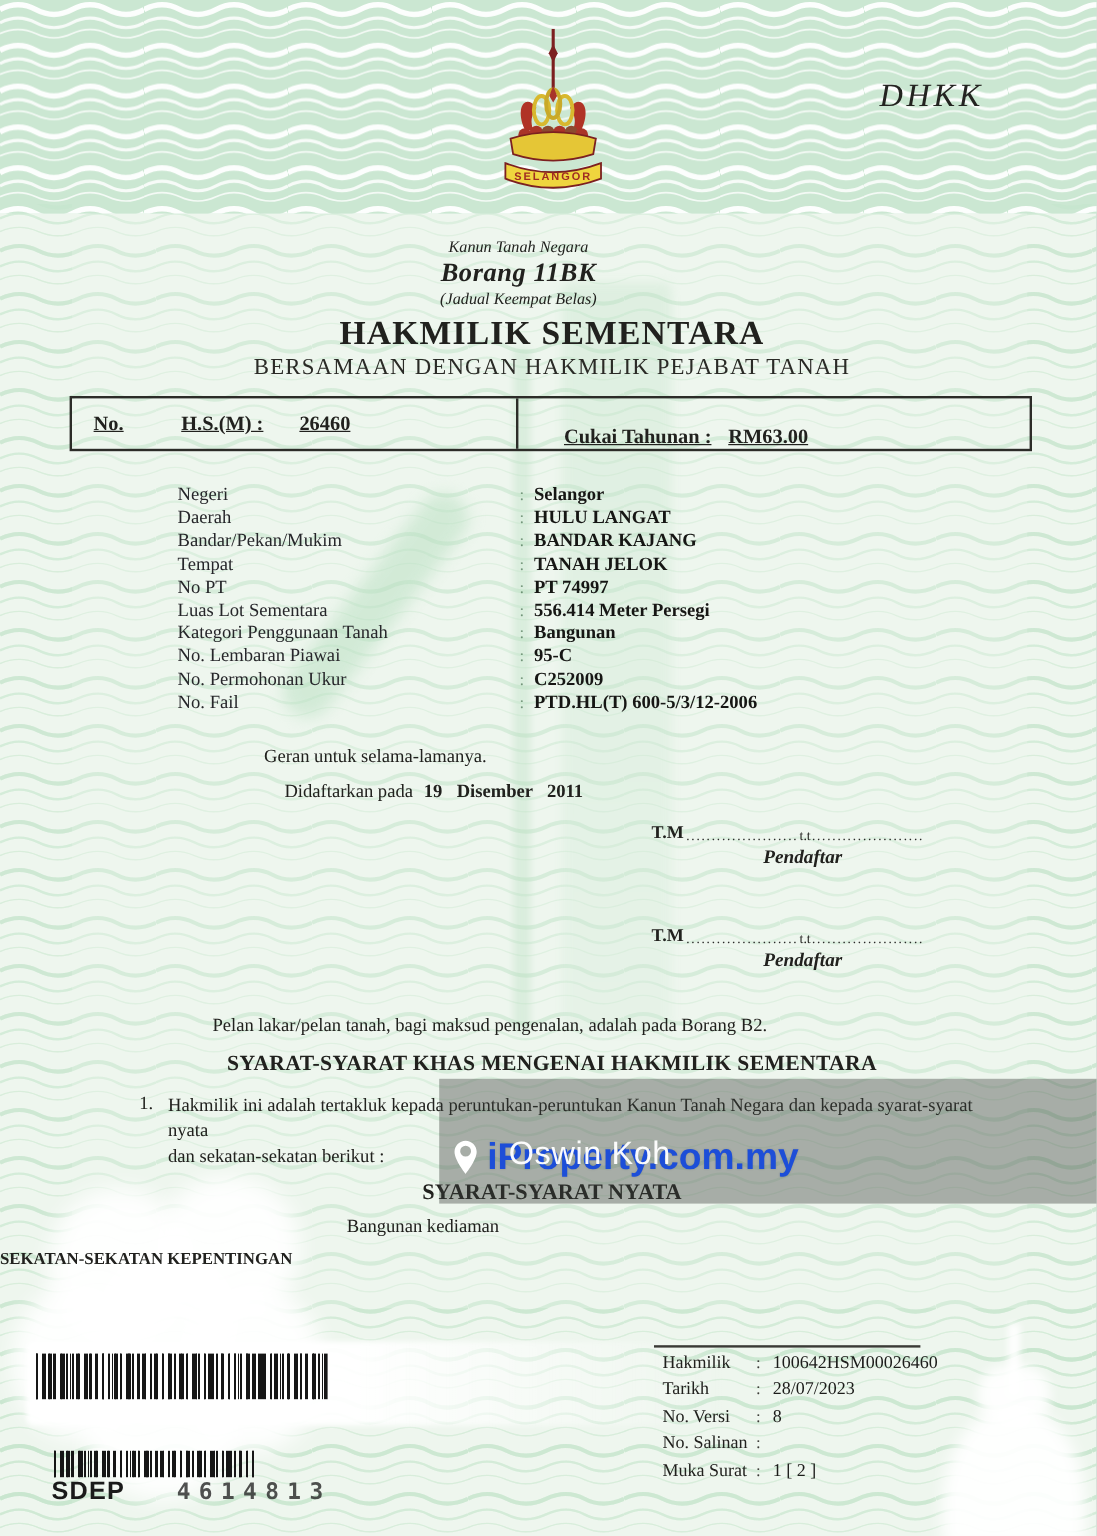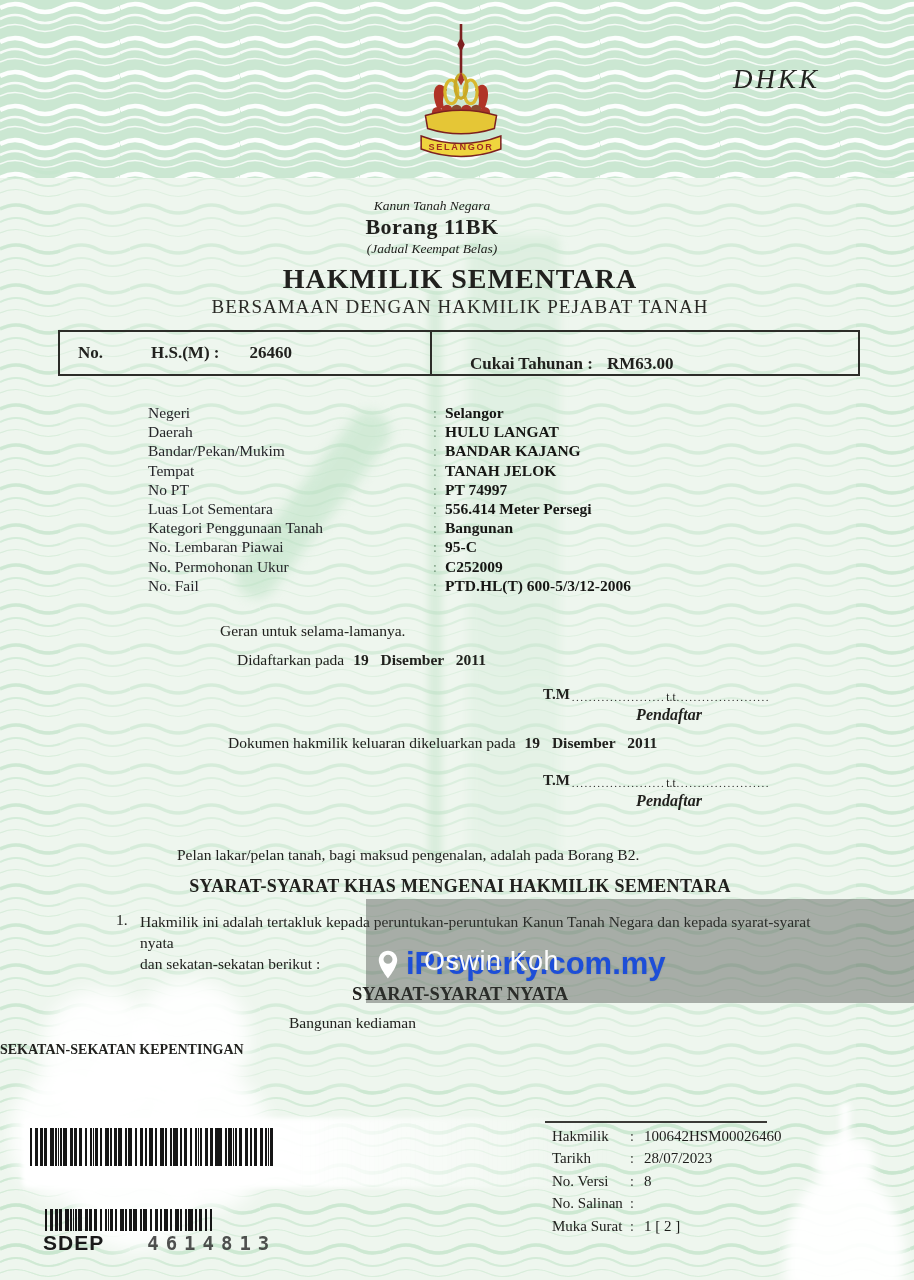--- a/index.html
+++ b/index.html
@@ -39,21 +39,21 @@
 
   .z2{z-index:2;}
 
   .dhkk{left:733px;top:64px;font-style:italic;font-size:27px;letter-spacing:3px;color:#232320;}
 
   .hdr-small{left:0;top:0;width:864px;text-align:center;font-size:13.5px;font-style:italic;}
   .hdr-borang{left:0;width:864px;text-align:center;font-size:22px;font-weight:bold;letter-spacing:.5px;}
   .title-main{left:0;top:263px;width:920px;text-align:center;font-size:28px;font-weight:bold;letter-spacing:1px;}
   .title-sub{left:0;top:296px;width:920px;text-align:center;font-size:19px;letter-spacing:1px;color:#2a2a26;}
 
-  .title-box{left:58px;top:330px;width:798px;height:42px;border:2px solid #2c2c28;display:flex;z-index:2;}
+  .title-box{left:58px;top:330px;width:798px;height:42px;border:2px solid #2c2c28;display:flex;z-index:2;text-decoration:underline;}
   .tb-left{width:372px;border-right:2px solid #2c2c28;display:flex;align-items:center;padding-left:18px;box-sizing:border-box;}
   .tb-right{flex:1;display:flex;align-items:flex-end;padding-left:38px;box-sizing:border-box;}
   .title-box .b{font-weight:bold;font-size:17px;}
   .tb-no{margin-right:48px;}
   .tb-hsl{margin-right:30px;}
   .tb-taxv{margin-left:14px;}
 
   .fields{left:148px;top:404px;width:700px;z-index:2;}
   .frow{display:flex;height:19.2px;align-items:baseline;}
   .flabel{width:285px;font-size:15.5px;color:#26262a;}
@@ -175,21 +175,21 @@
     <circle cx="64" cy="80" r="5" fill="#8c4a2f"></circle>
       <circle cx="72" cy="82" r="5" fill="#aa3428"></circle>
     <path d="M17,85 Q50,75 83,85 L81,97 Q50,107 19,97 Z" fill="#e5c636" stroke="#7c2020" stroke-width="1.4"></path>
     <path d="M13,104 Q50,118 87,104 L87,116 Q50,130 13,116 Z" fill="#efd53e" stroke="#7c2020" stroke-width="1.4"></path>
     <text x="50" y="117" text-anchor="middle" font-family="Liberation Sans, sans-serif" font-size="8.5" font-weight="bold" fill="#a12c22" letter-spacing="1.5">SELANGOR</text>
   </svg>
 
   <div class="abs dhkk z2">DHKK</div>
 
   <div class="abs hdr-small z2" style="top:198px;">Kanun Tanah Negara</div>
-  <div class="abs hdr-borang z2" style="top:214px;">Borang 11BK</div>
+  <div class="abs hdr-borang z2" style="top:214px;font-style:italic;">Borang 11BK</div>
   <div class="abs hdr-small z2" style="top:241px;">(Jadual Keempat Belas)</div>
   <div class="abs title-main z2">HAKMILIK SEMENTARA</div>
   <div class="abs title-sub z2">BERSAMAAN DENGAN HAKMILIK PEJABAT TANAH</div>
 
   <div class="abs title-box">
     <div class="tb-left">
       <span class="b tb-no">No.</span>
       <span class="b tb-hsl">H.S.(M) :</span>
       <span class="b">26460</span>
     </div>
@@ -260,23 +260,20 @@
   <div class="abs sig sig1">
     <div class="sigline">
       <span class="sig-tm">T.M</span>
       <span class="sig-dots">......................</span>
       <span class="sig-tt">t.t</span>
       <span class="sig-dots">......................</span>
     </div>
     <div class="sig-role">Pendaftar</div>
   </div>
 
-  <div class="abs issline z2">
-    <span>Dokumen hakmilik keluaran dikeluarkan pada</span><span class="dt">19 Disember 2011</span>
-  </div>
 
   <div class="abs sig sig2">
     <div class="sigline">
       <span class="sig-tm">T.M</span>
       <span class="sig-dots">......................</span>
       <span class="sig-tt">t.t</span>
       <span class="sig-dots">......................</span>
     </div>
     <div class="sig-role">Pendaftar</div>
   </div>

